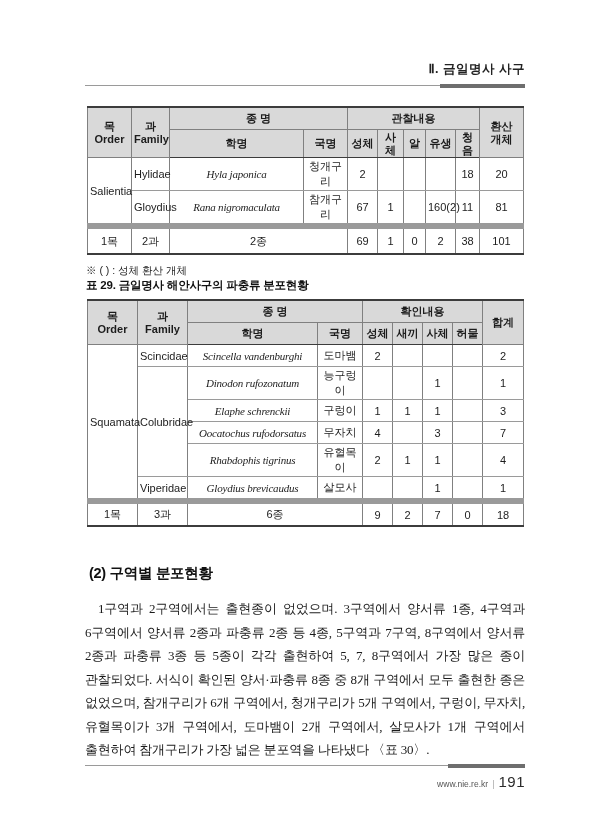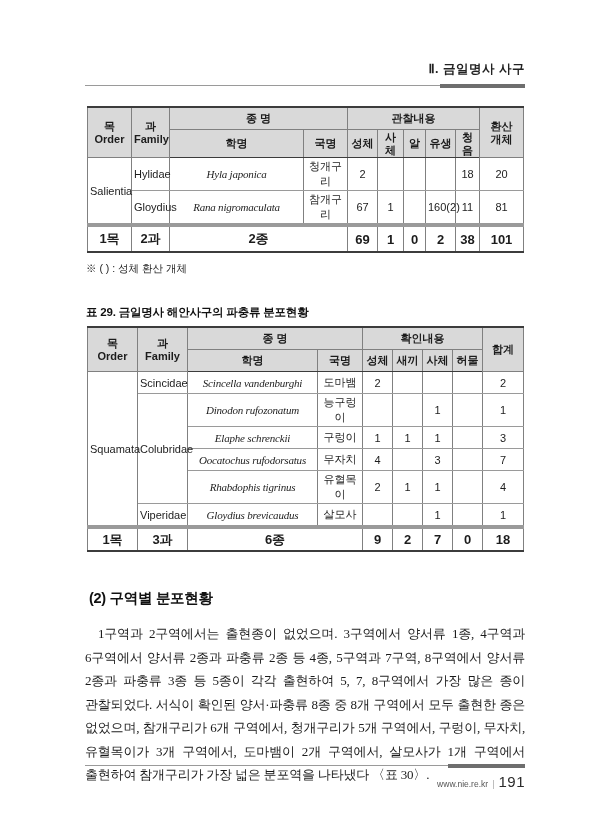--- a/index.html
+++ b/index.html
@@ -11,41 +11,41 @@
   .page-header{
     position:absolute;top:61px;left:85px;width:440px;
     text-align:right;font-size:12.5px;font-weight:bold;letter-spacing:.5px;color:#222;
   }
   .header-rule{position:absolute;top:85px;left:85px;width:440px;height:1px;background:#9a9a9a;}
   .header-rule-thick{position:absolute;top:84px;left:440px;width:85px;height:3.5px;background:#6e6e6e;}
 
   
   .content{position:absolute;left:85px;top:106px;width:440px;}
   .tbl-caption{font-size:11.5px;font-weight:bold;color:#111;margin:0 0 6px 1px;letter-spacing:-.2px;}
-  .caption-29{margin-top:29px;}
+  .caption-29{}
 
   table.doc-table{
     border-collapse:collapse;table-layout:fixed;width:436px;margin-left:2px;
     border-top:2px solid #3c3c3c;border-bottom:2px solid #3c3c3c;
   }
   .doc-table th,.doc-table td{
     border:1px solid #808080;text-align:center;vertical-align:middle;
     font-size:11px;padding:1px 2px;color:#1c1c1c;
   }
   .doc-table thead th{background:#d9d9d9;font-weight:bold;height:19px;line-height:1.15;}
   .doc-table thead tr:last-child th{border-bottom:1.5px solid #3c3c3c;}
   .doc-table tbody td{height:20px;border-left-color:#808080;border-right-color:#808080;border-top-color:#9a9a9a;border-bottom-color:#9a9a9a;}
   .t28 tbody td{height:22px;}
   .t29 tbody td{height:19px;}
   .sci{
     text-align:left;padding-left:6px;font-style:italic;
     font-family:"Liberation Serif", serif;font-size:11.5px;letter-spacing:-.2px;
   }
   .total-row td{
-    font-weight:bold;border-top:4px solid #701a75;height:20px;font-size:13px;
+    font-weight:normal;border-top:6px solid #701a75;height:20px;font-size:11px;
   }
   .footnote{font-size:10.5px;color:#222;margin:9px 0 0 1px;}
 
   .section-heading{font-size:14.5px;font-weight:bold;color:#111;margin:37px 0 0 4px;letter-spacing:-.3px;}
   .body-paragraph{
     font-family:"Liberation Serif", serif;font-size:13px;line-height:23.5px;
     text-align:justify;text-indent:13px;margin:14px 0 0 0;color:#1a1a1a;
     letter-spacing:-.2px;word-break:keep-all;
   }
 

